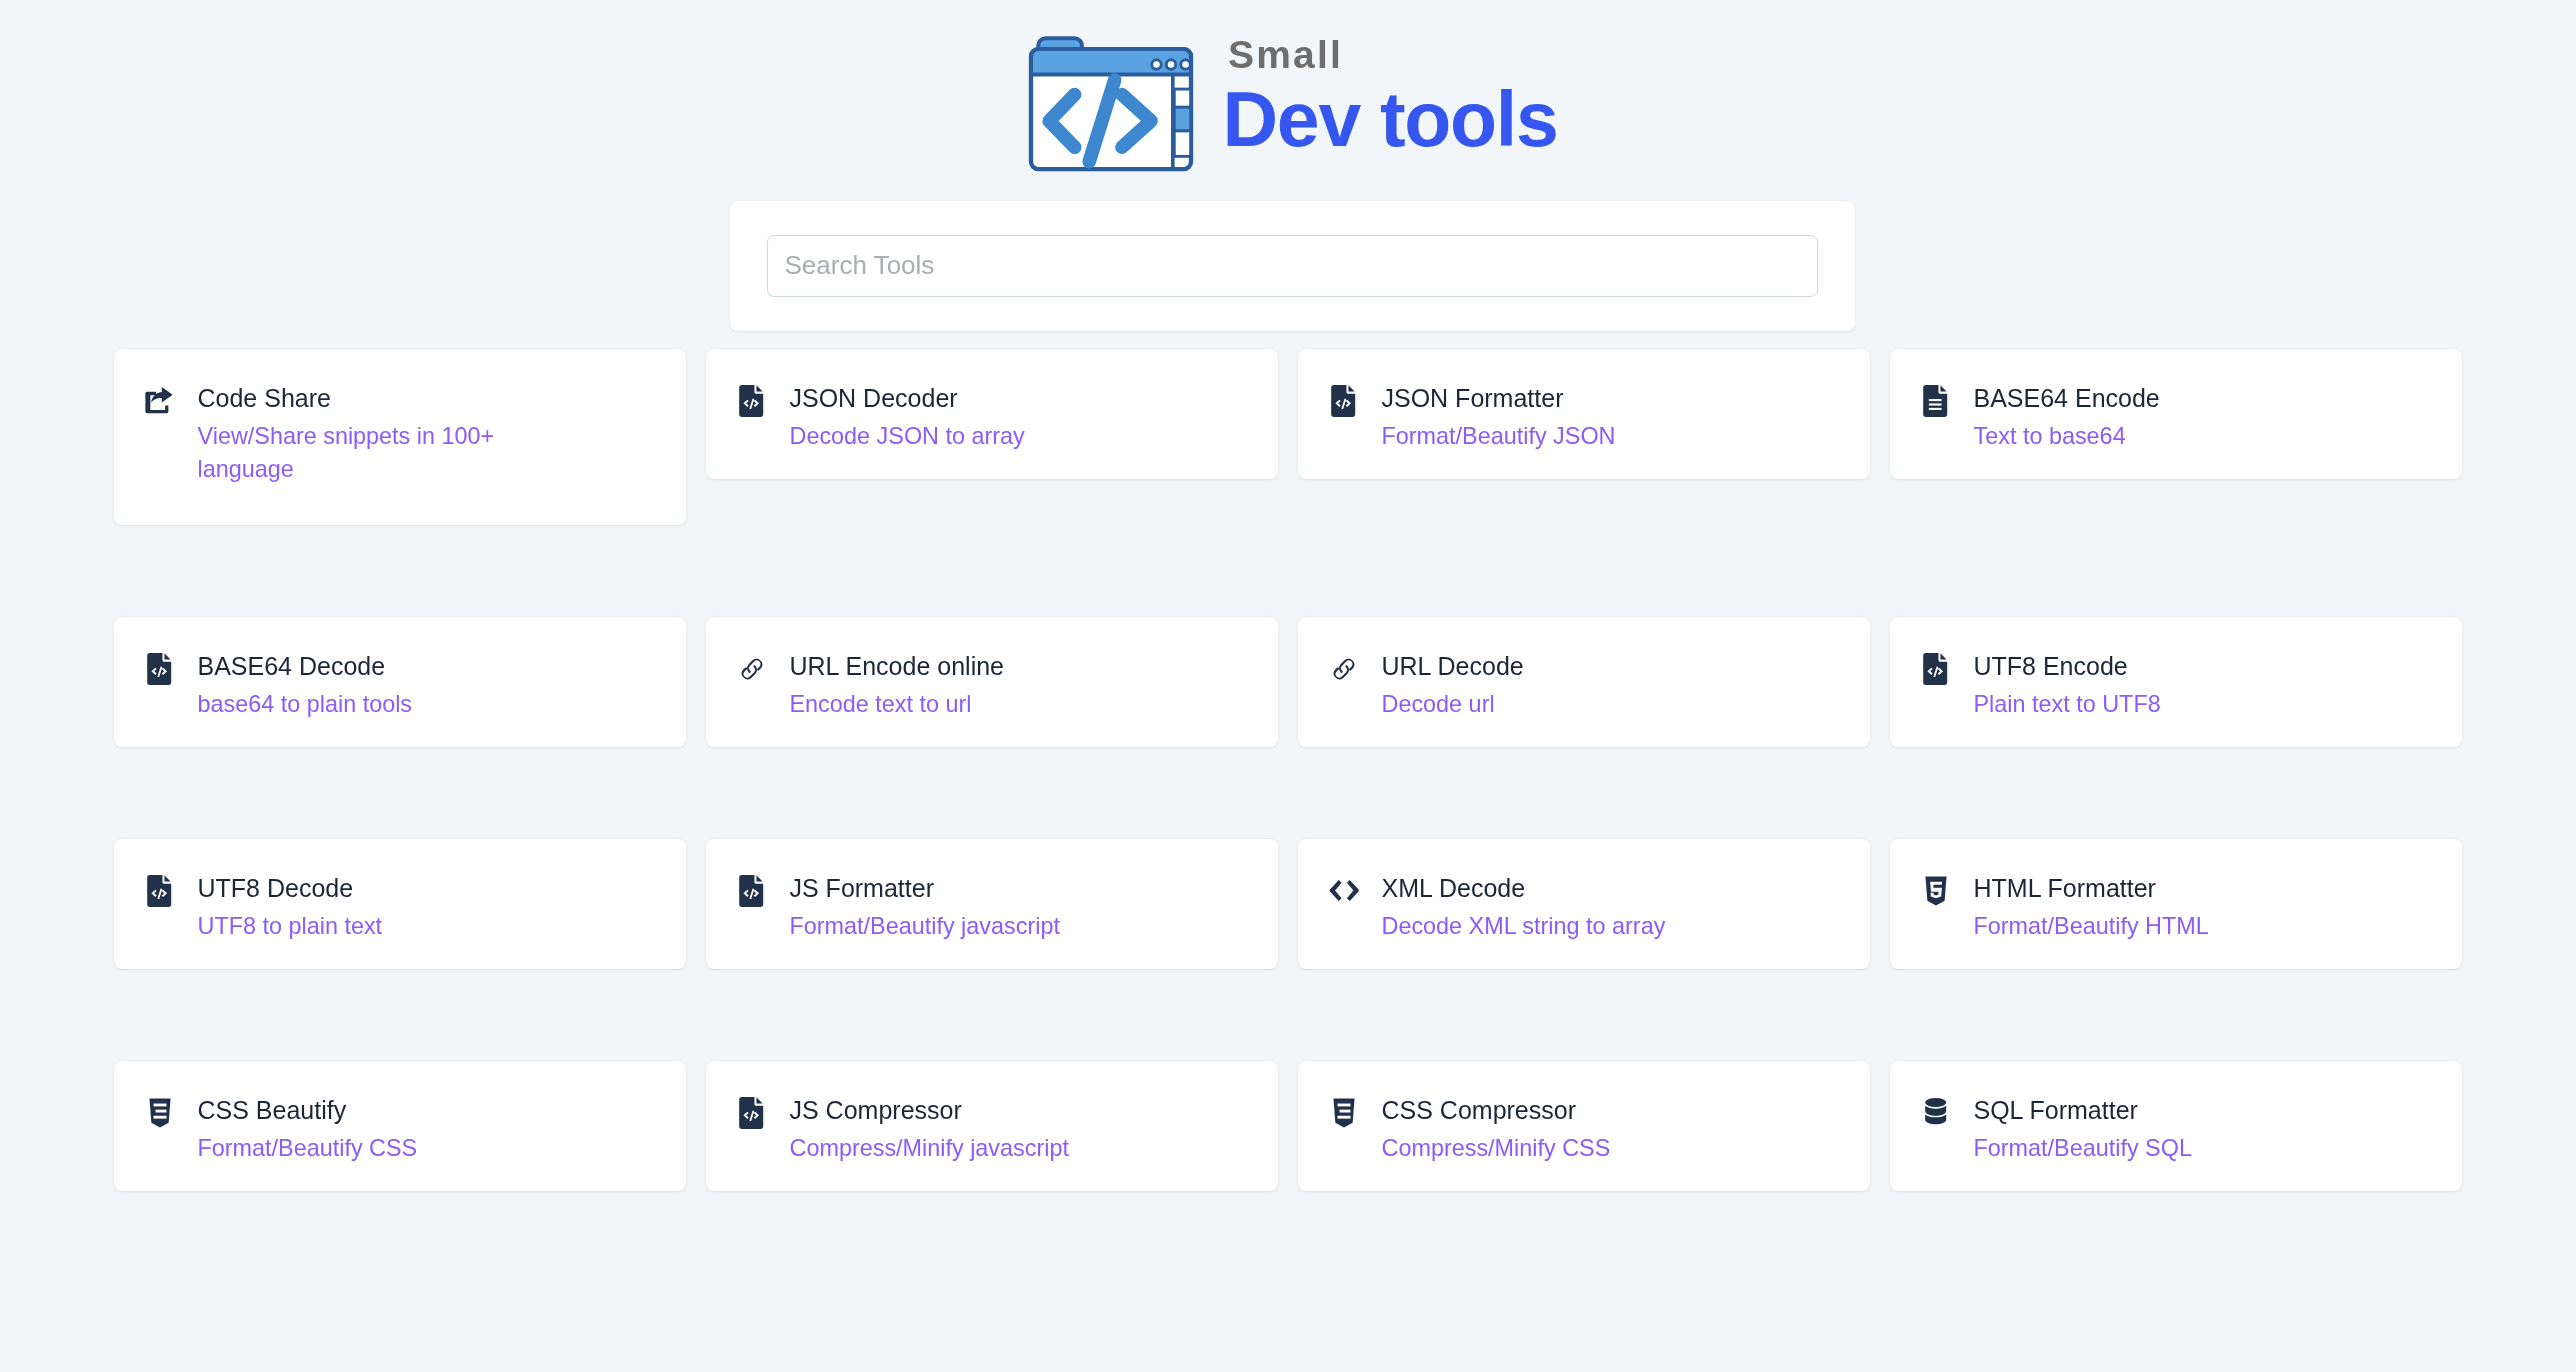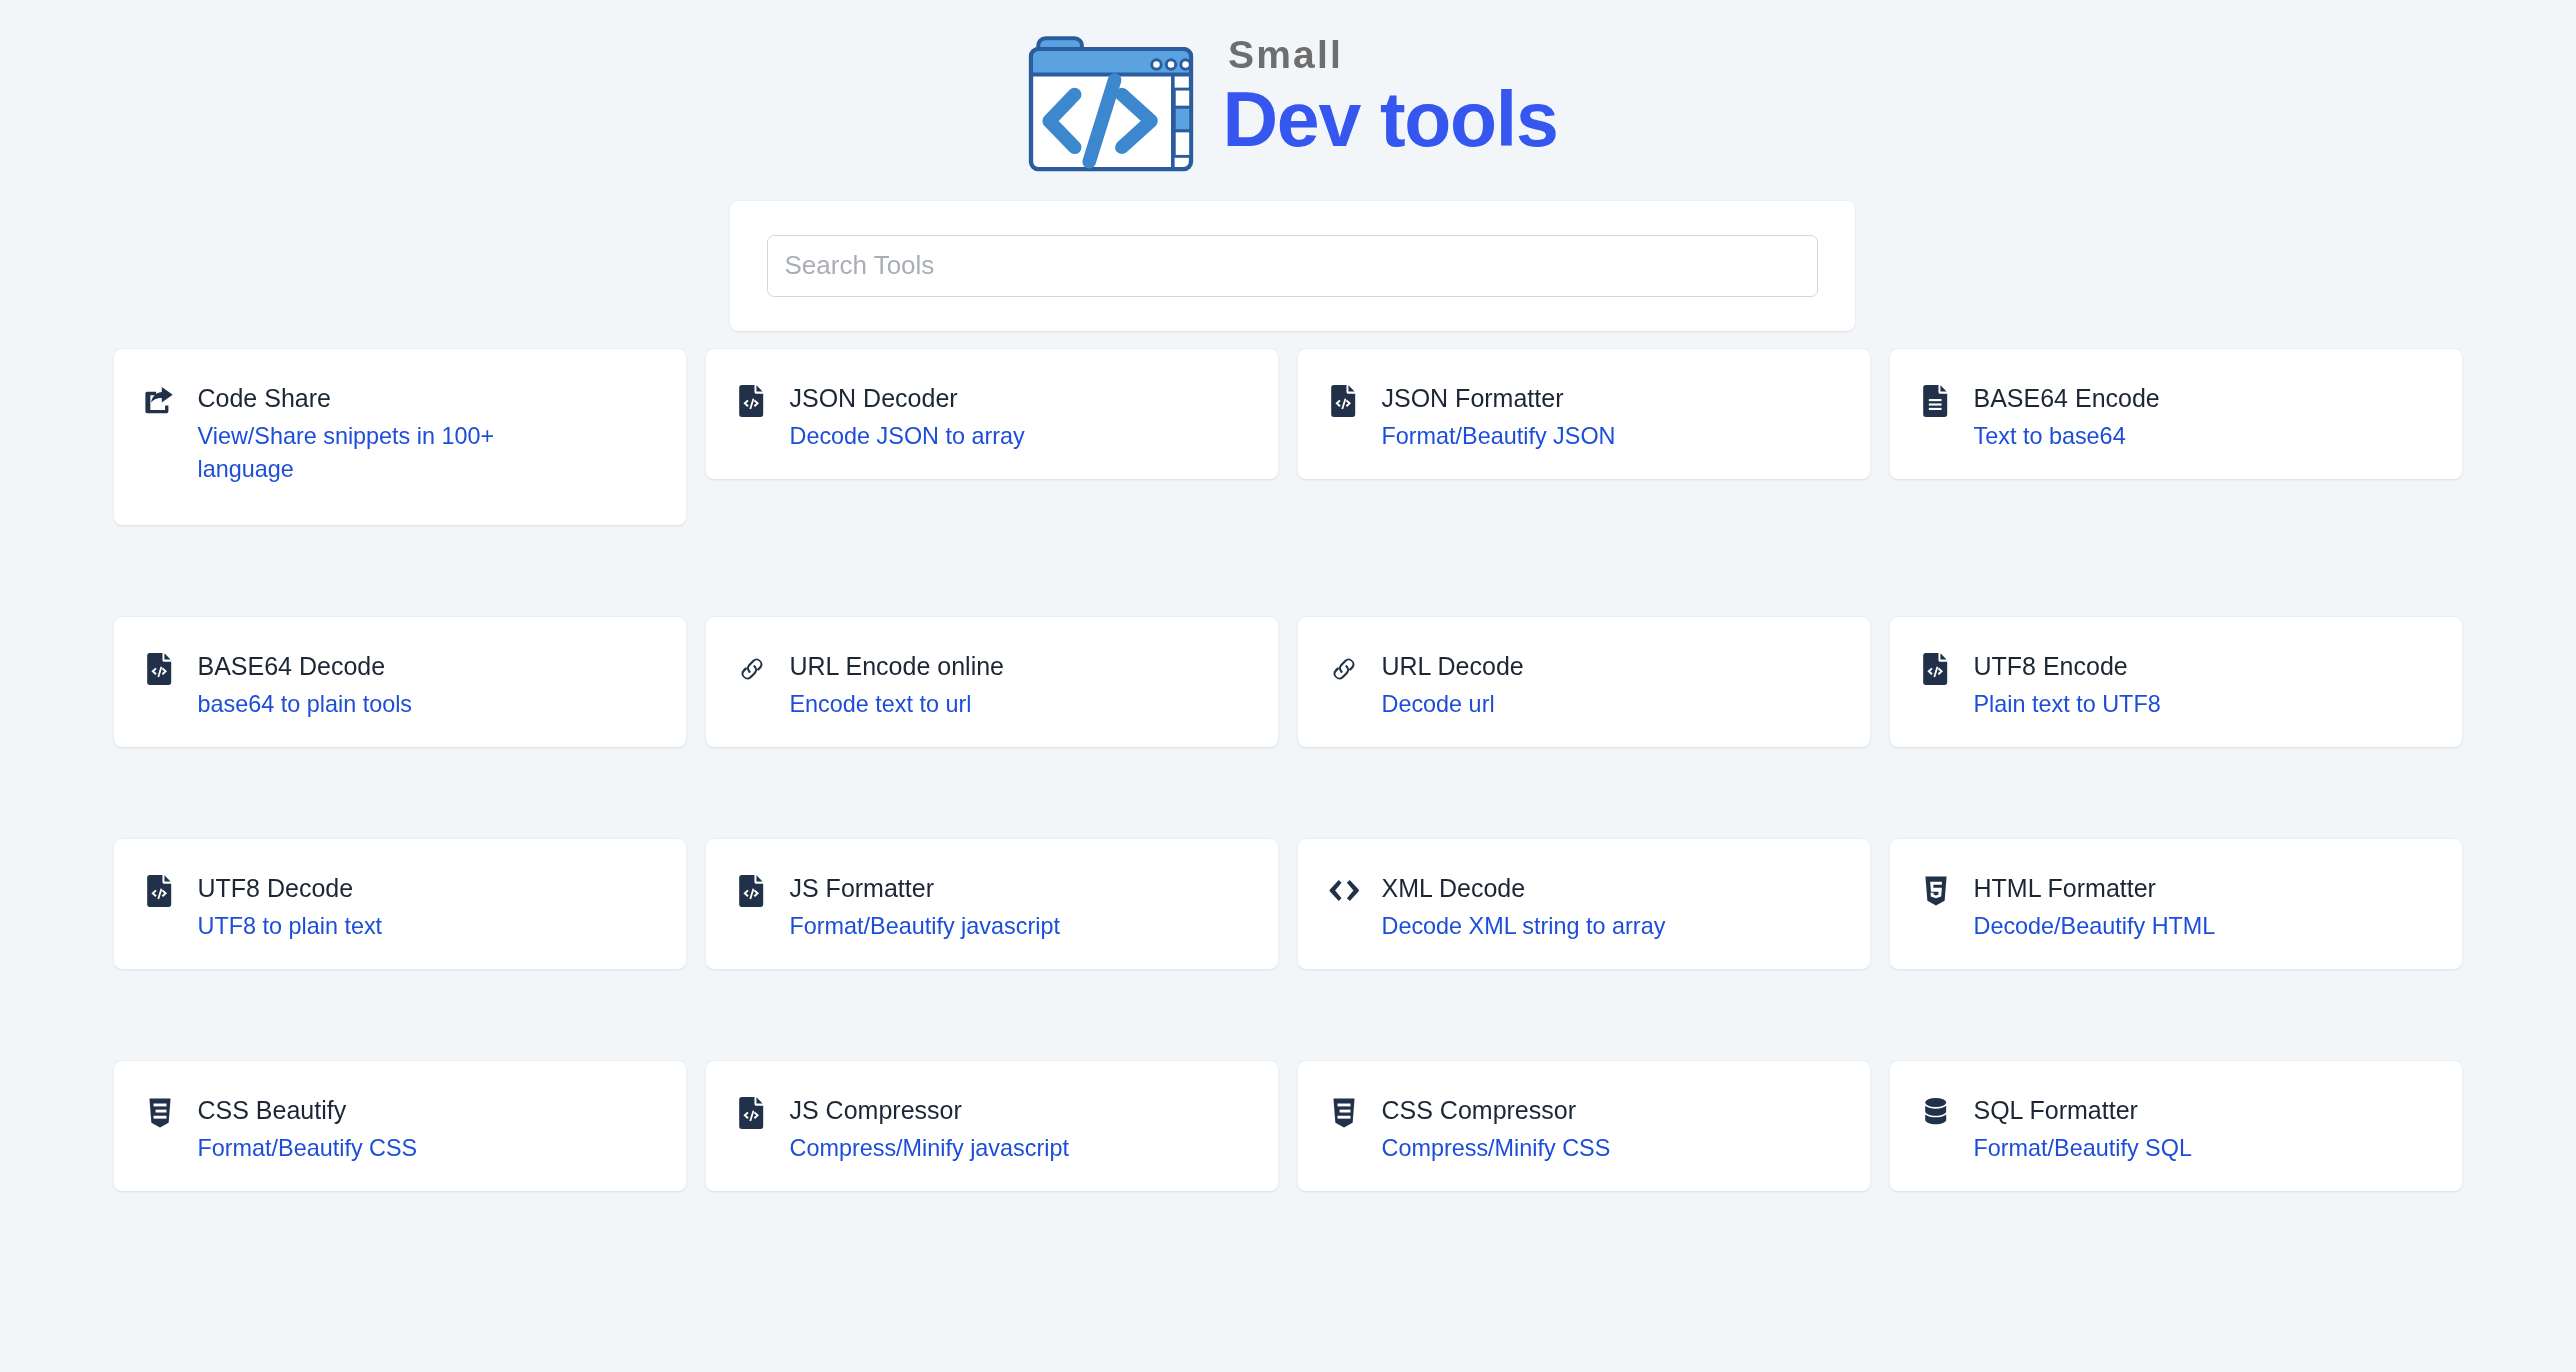--- a/index.html
+++ b/index.html
@@ -113,21 +113,21 @@
   .tool-text { min-width: 0; }
   .tool-title {
     font-size: 25px;
     color: #1c2635;
     line-height: 1.24;
     margin-bottom: 6.3px;
     white-space: nowrap;
   }
   .tool-desc {
     font-size: 23.4px;
-    color: #1d4ed8;
+    color: #8b5cf6;
     line-height: 1.42;
     max-width: 386px;
   }
 </style>
 </head>
 <body>
 
 <div class="header">
   <div class="logo-lockup">
 
@@ -348,21 +348,21 @@
     <div class="tool-card short">
       <span class="tool-icon">
         <svg width="24" height="30" viewBox="0 0 20 24" fill="currentColor">
       <path d="M1.2 0 h17.6 l-1.6 20.1 L10 24 2.8 20.1 z"></path>
       <path d="M5.1 4.3 h9.8 v2.5 H7.8 v2.4 h7.1 l-.6 7.4 -4.3 1.5 -4.3-1.5
                -.25-3.1 h2.5 l.12 1.5 1.93.7 1.95-.7 .2-2.3 H5.85 z" fill="#ffffff"></path>
     </svg>
       </span>
       <div class="tool-text">
         <div class="tool-title">HTML Formatter</div>
-        <div class="tool-desc">Decode/Beautify HTML</div>
+        <div class="tool-desc">Format/Beautify HTML</div>
       </div>
     </div>
     <div class="tool-card short">
       <span class="tool-icon">
         <svg width="24" height="30" viewBox="0 0 20 24" fill="currentColor">
       <path d="M1.2 0 h17.6 l-1.6 20.1 L10 24 2.8 20.1 z"></path>
       <rect x="4.6" y="4.1" width="10.8" height="2.4" fill="#ffffff"></rect>
       <rect x="6.3" y="9.2" width="9.1" height="2.4" fill="#ffffff"></rect>
       <rect x="4.6" y="14.3" width="10.8" height="2.4" fill="#ffffff"></rect>
     </svg>

